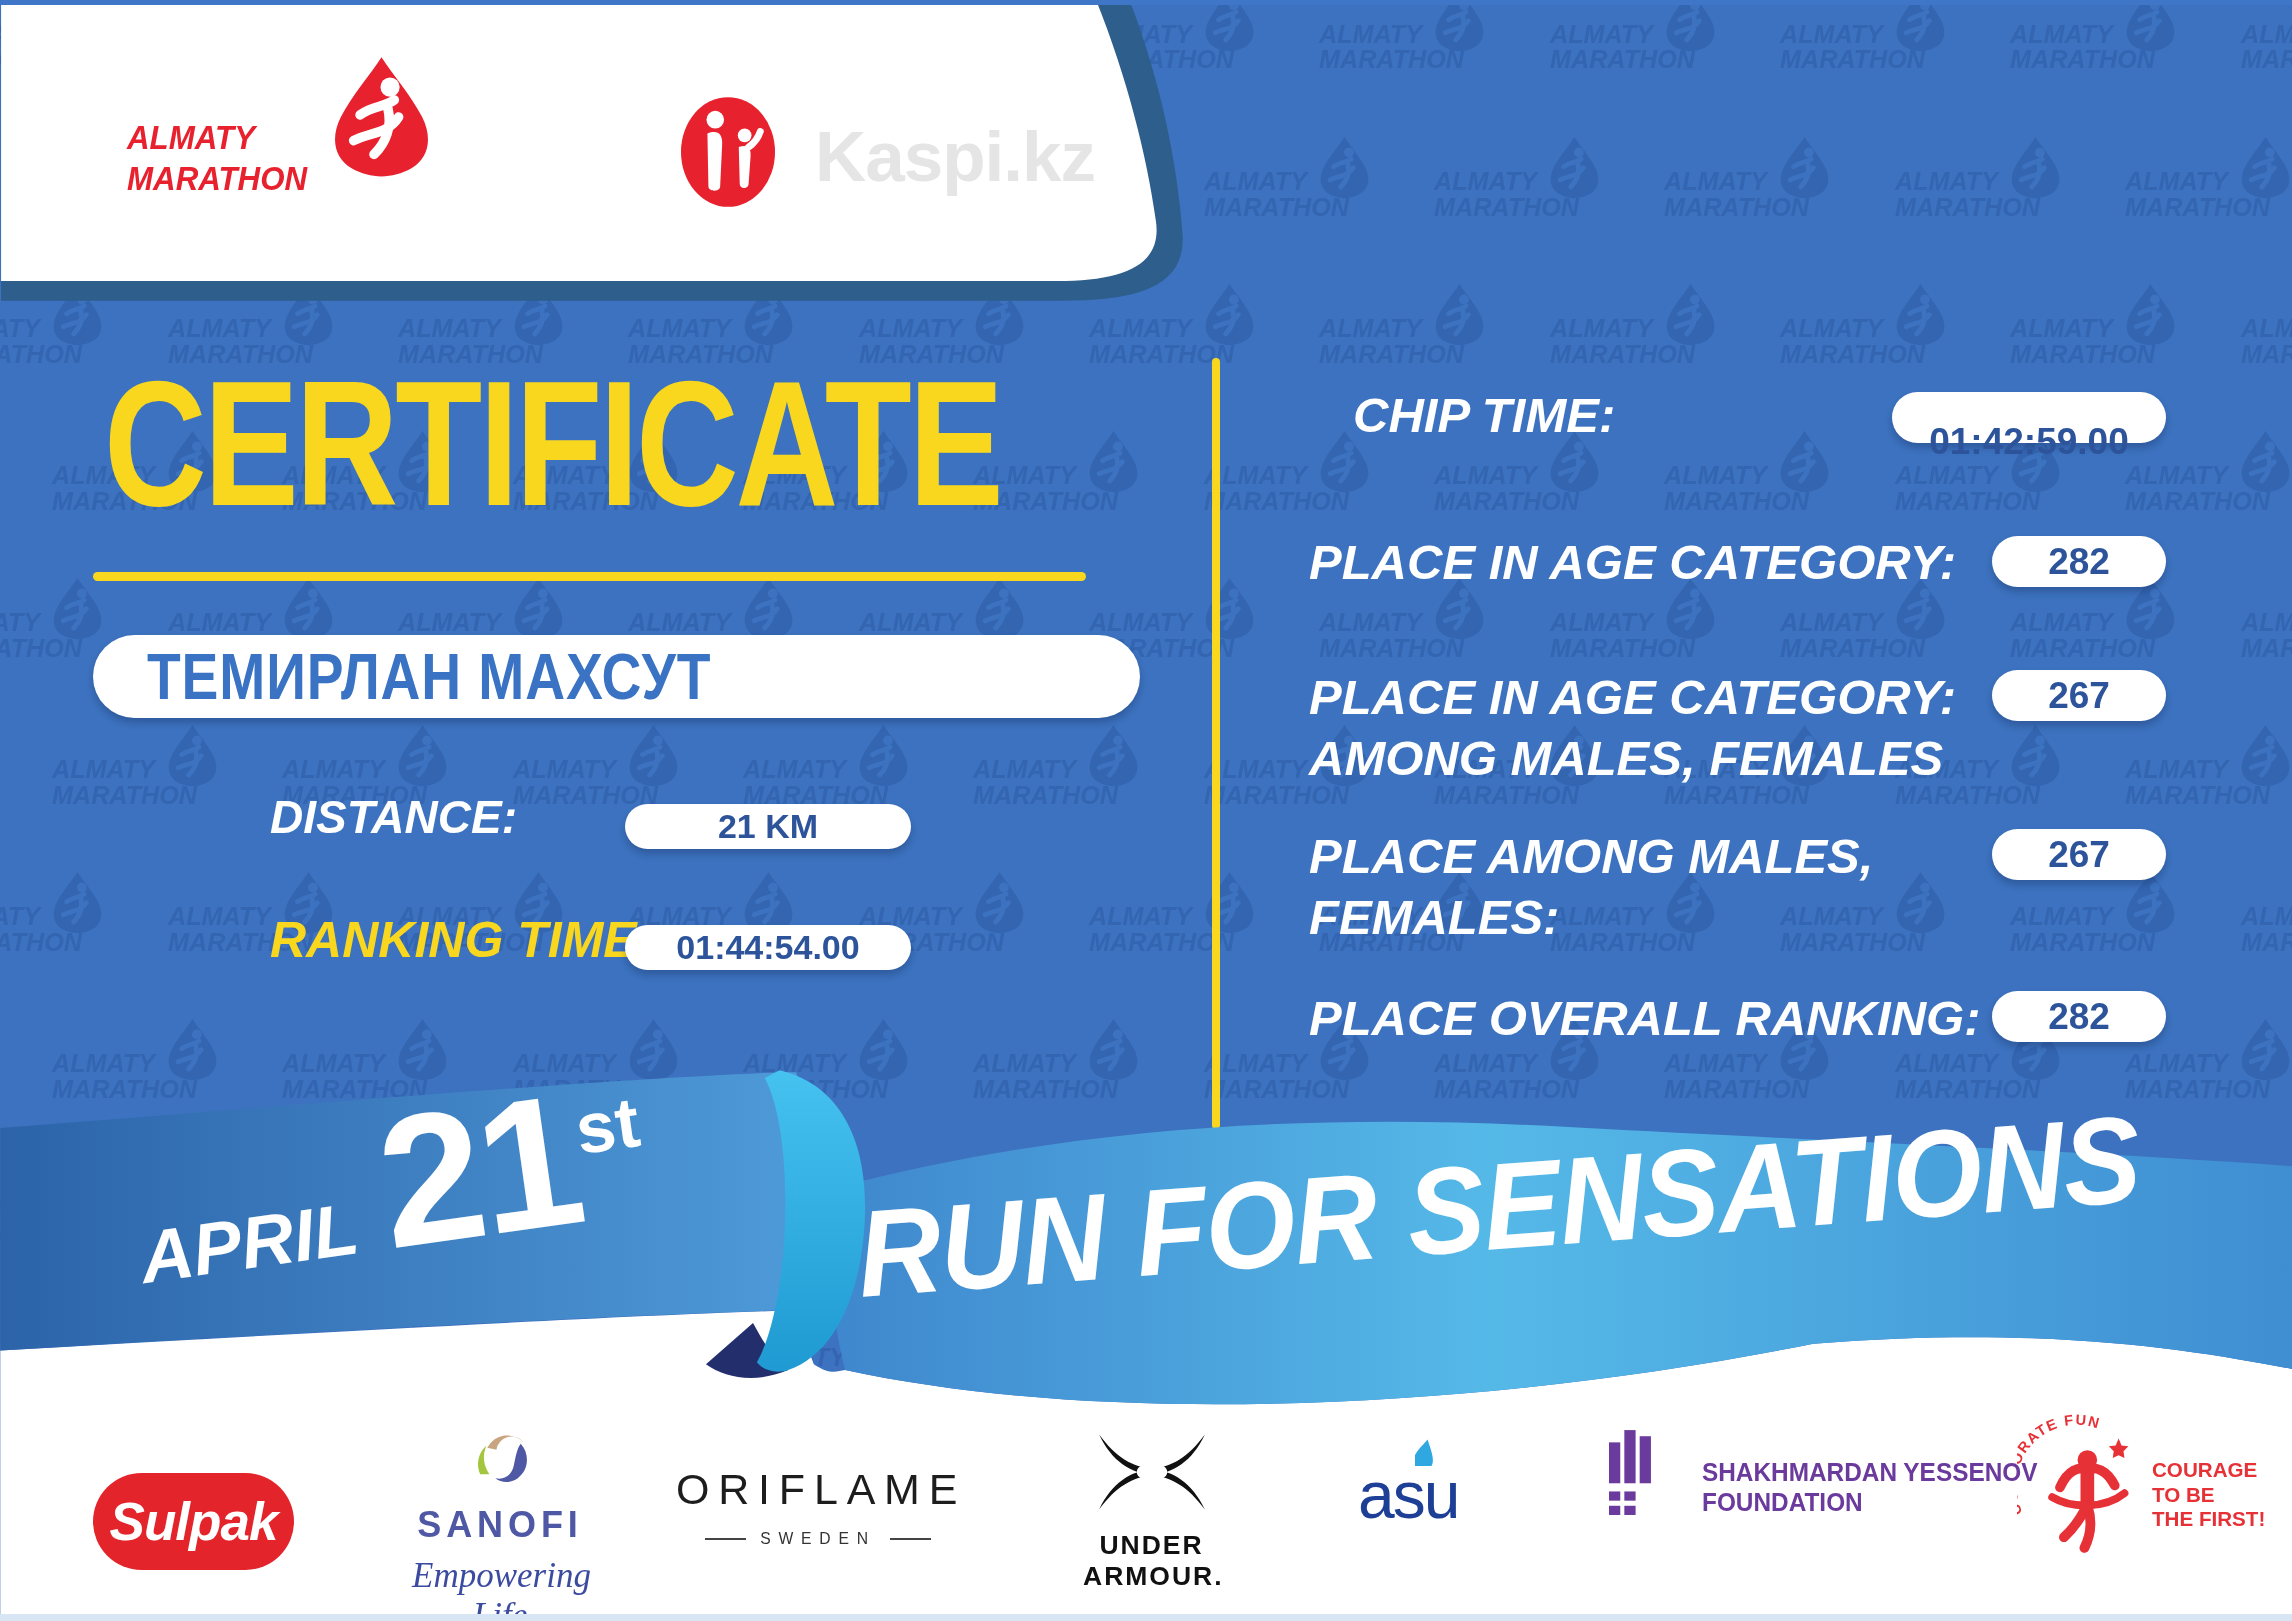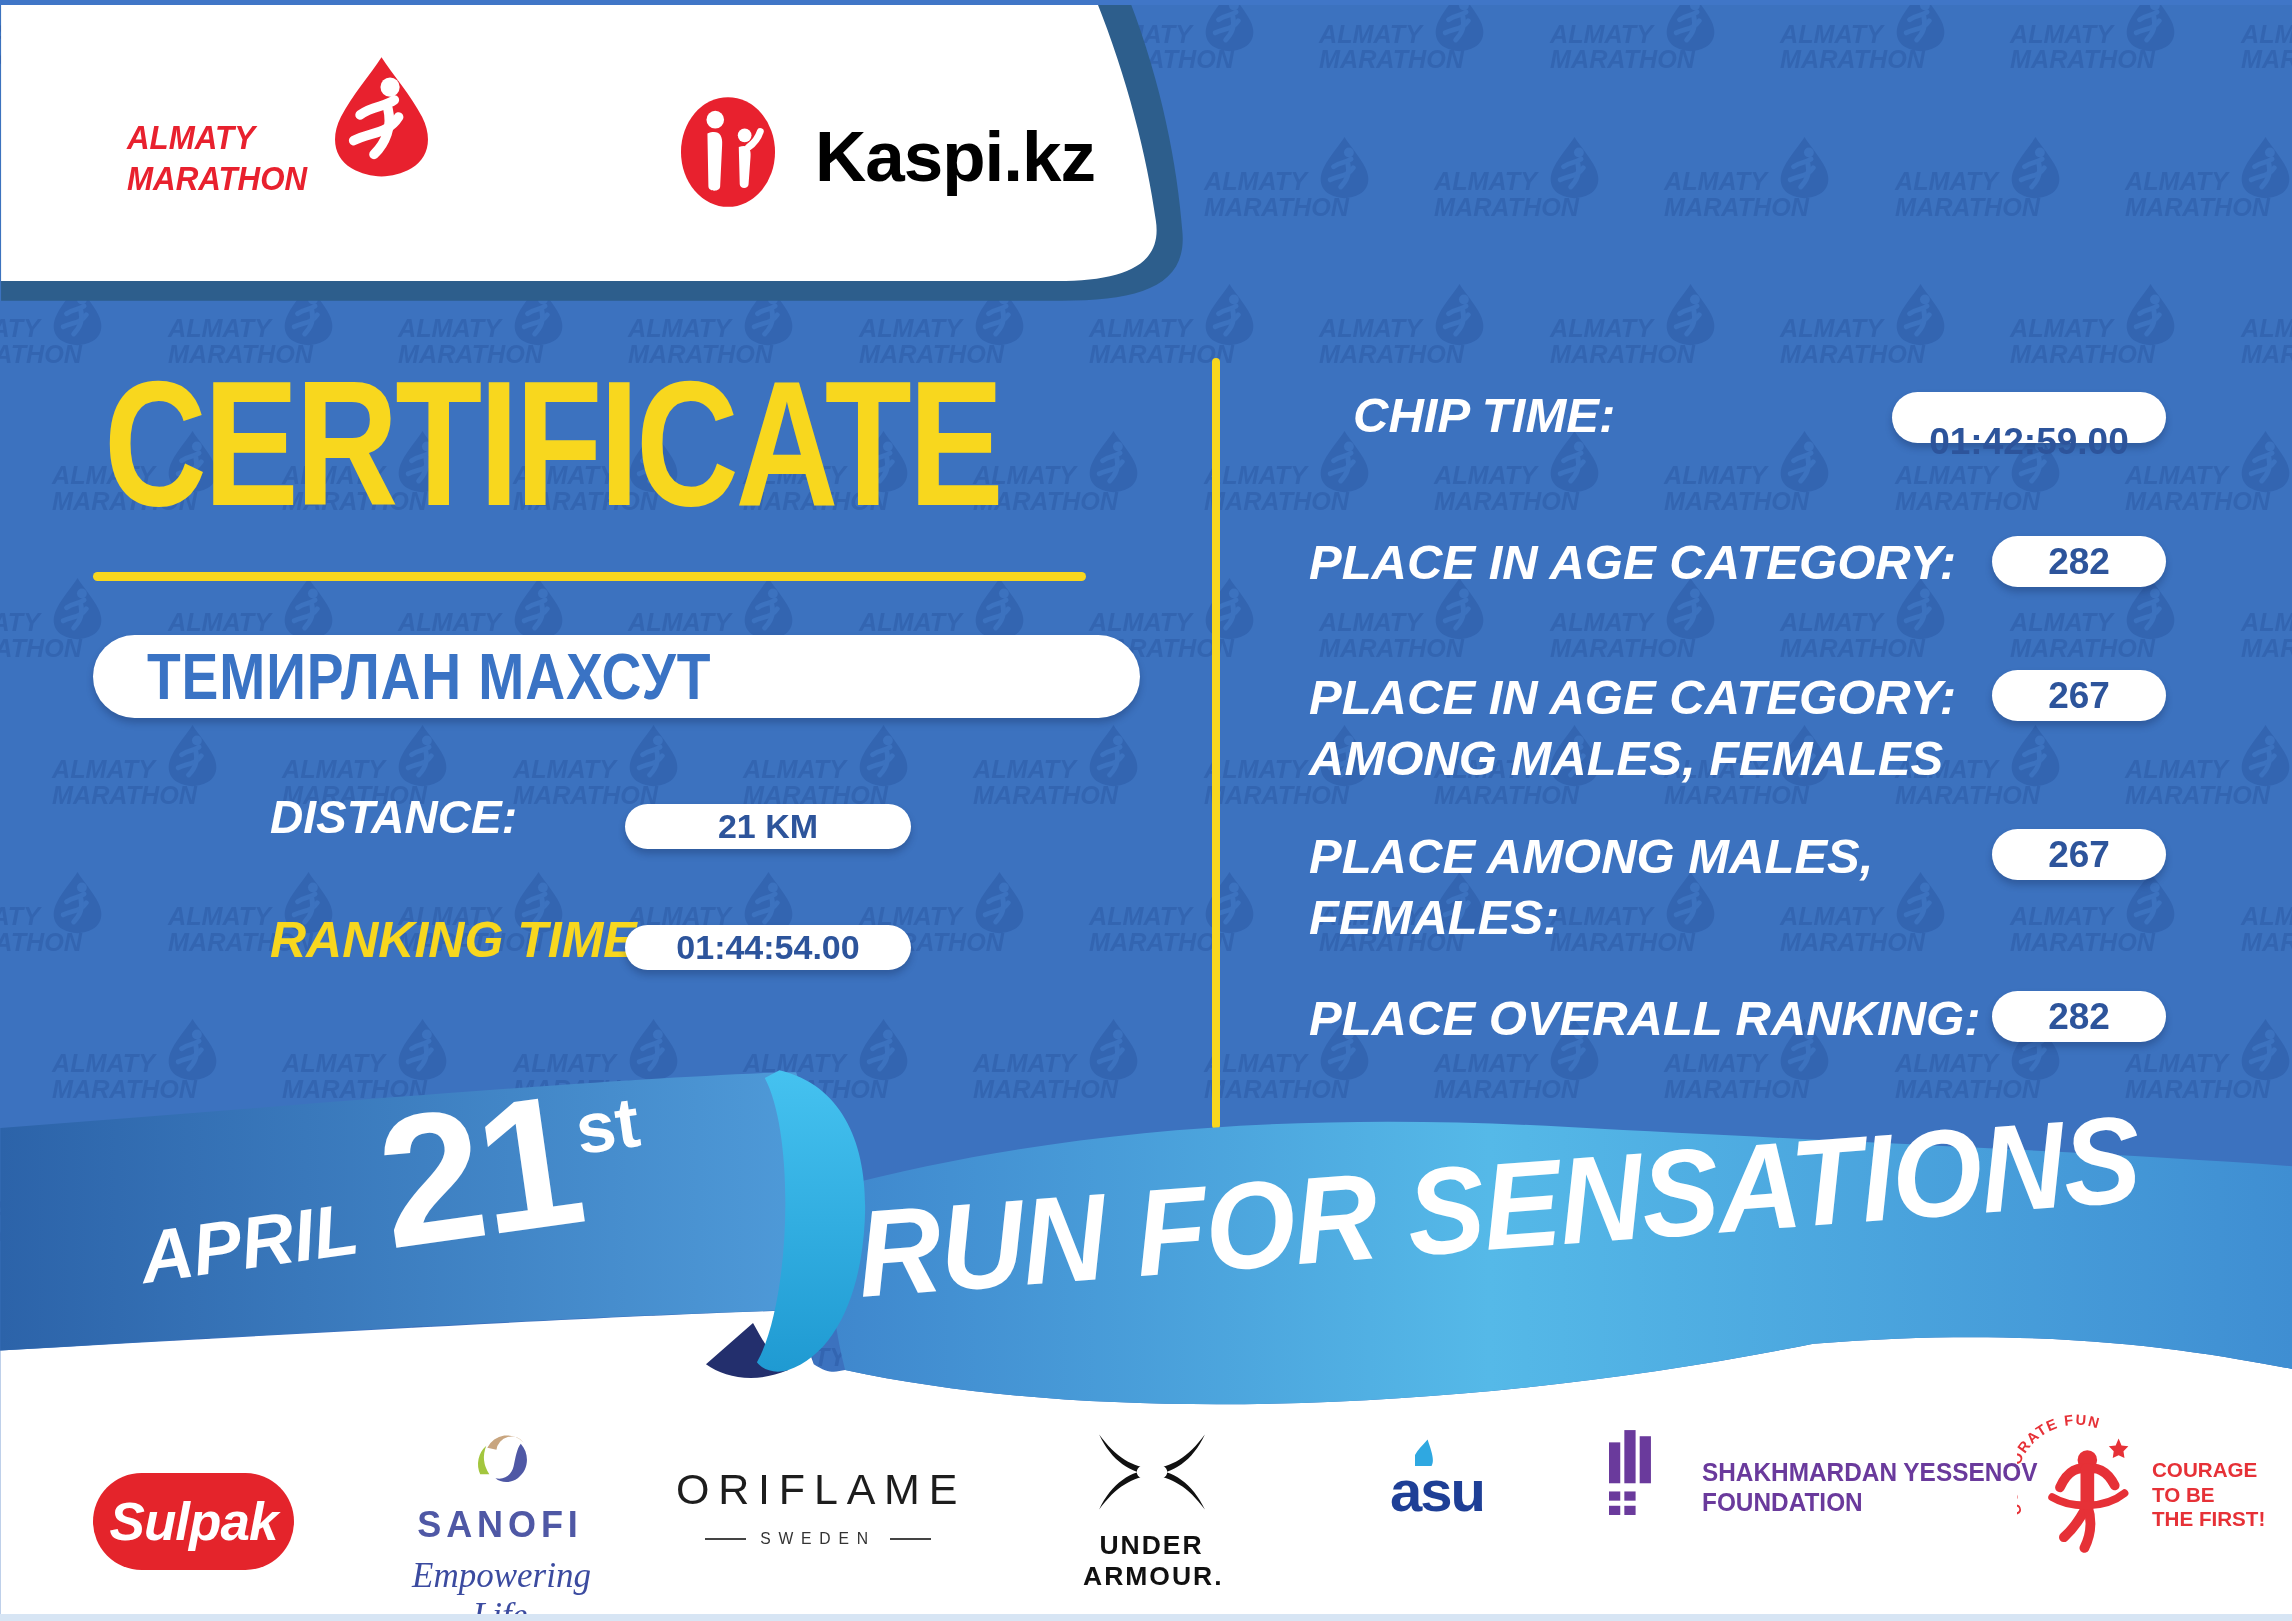--- a/index.html
+++ b/index.html
@@ -36,21 +36,21 @@
   .sponsor{z-index:6;}
   #sulpak-box{left:93px;top:1473px;width:201px;height:97px;background:#e4242b;border-radius:49px;display:flex;align-items:center;justify-content:center;}
   #sulpak-box span{color:#fff;font-weight:bold;font-style:italic;font-size:53px;letter-spacing:-1px;}
   .sanofi-name{font-size:36px;font-weight:bold;letter-spacing:4.9px;color:#4f58a5;}
   .sanofi-tag{font-family:"Liberation Serif","DejaVu Serif",serif;font-style:italic;font-size:35px;color:#3b4ba0;}
   .oriflame-name{font-size:43px;letter-spacing:8.8px;color:#1d1d1d;font-weight:normal;}
   .sweden-row{display:flex;align-items:center;gap:13.7px;color:#333;}
   .sweden-row .rule{width:41px;height:0;border-top:2px solid #444;}
   .sweden-row span{font-size:15.7px;letter-spacing:7.8px;}
   .ua-label{font-size:26.5px;font-weight:bold;letter-spacing:2px;color:#111;}
-  .asu-label{font-size:58px;font-weight:bold;color:#1e3f96;letter-spacing:-2px;line-height:1;margin-left:32px;}
+  .asu-label{font-size:66px;font-weight:normal;color:#1e3f96;letter-spacing:-2px;line-height:1;}
   .yessenov-line{font-size:26.5px;font-weight:bold;color:#6a3a9c;line-height:30px;letter-spacing:0;transform:scaleX(.92);transform-origin:left;white-space:nowrap;}
   .courage-line{font-size:20.6px;font-weight:bold;color:#e63137;line-height:24.5px;white-space:nowrap;}
   
   #top-strip{left:0;top:0;width:2293px;height:4.9px;background:#4076c7;z-index:8;}
   #bottom-strip{left:0;top:1614px;width:2293px;height:6.9px;background:#d7e5f4;z-index:8;}
 </style>
 </head>
 <body>
 
 <div id="canvas">
@@ -1196,21 +1196,21 @@
   </svg>
 
   <svg class="abs" style="left:680px;top:96px;z-index:4;" width="96" height="112" viewBox="0 0 98 114">
     <ellipse cx="49" cy="57" rx="48" ry="56" fill="#e8212e"></ellipse>
     <circle cx="36" cy="24" r="9" fill="#fff"></circle>
     <path d="M28,38 C38,34 44,38 43,50 L41,92 C41,98 29,98 29,92 Z" fill="#fff"></path>
     <circle cx="66" cy="40" r="7" fill="#fff"></circle>
     <path d="M60,52 C68,49 73,52 72,62 L70,90 C70,95 61,95 61,90 Z" fill="#fff"></path>
     <path d="M70,52 C76,48 80,42 82,36" stroke="#fff" stroke-width="7" fill="none" stroke-linecap="round"></path>
   </svg>
-  <div class="abs" style="left:815px;top:116px;z-index:4;font-size:71px;font-weight:bold;color:#000000;letter-spacing:-1px;">Kaspi.kz</div>
+  <div class="abs" style="left:815px;top:116px;z-index:4;font-size:71px;font-weight:bold;color:#e5e5e5;letter-spacing:-1px;">Kaspi.kz</div>
 
   <div class="abs z2 title" style="left:104px;top:355px;">CERTIFICATE</div>
   <div class="abs z2" style="left:93px;top:572px;width:993px;height:8.8px;border-radius:4.9px;background:#f8d71e;"></div>
 
   <div class="abs z2 pill name-pill" style="left:93px;top:635px;width:993px;height:83px;border-radius:42px;">
     <span class="name-text">ТЕМИРЛАН МАХСУТ</span>
   </div>
 
   <div class="abs z2 lbl" style="left:270px;top:787px;font-size:46px;">DISTANCE:</div>
   <div class="abs z2 pill" style="left:625px;top:804px;width:286px;height:45px;">

